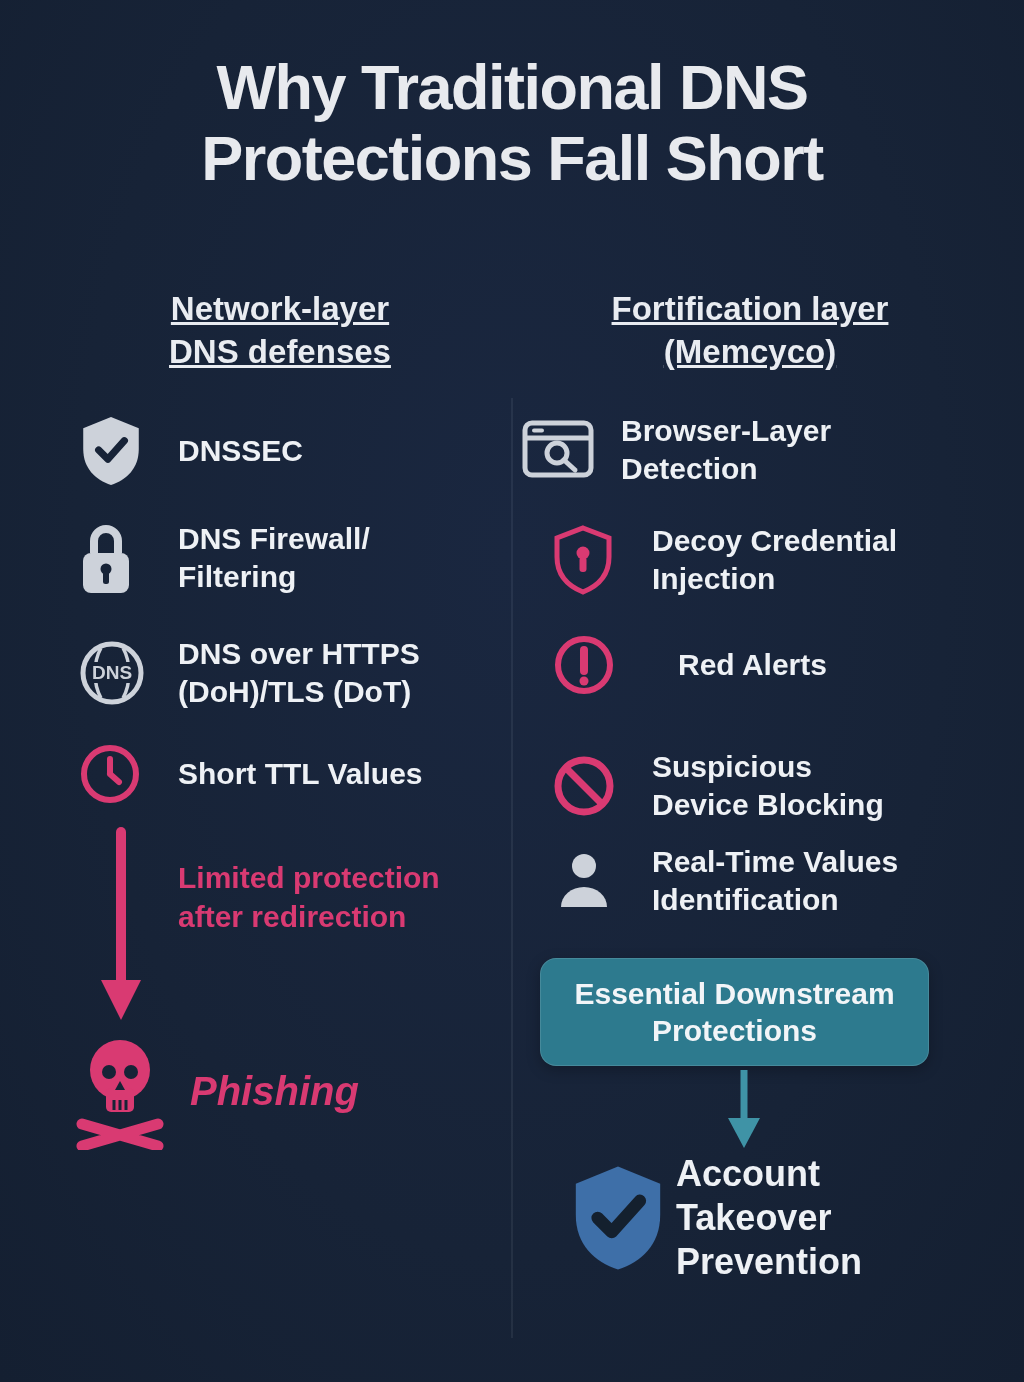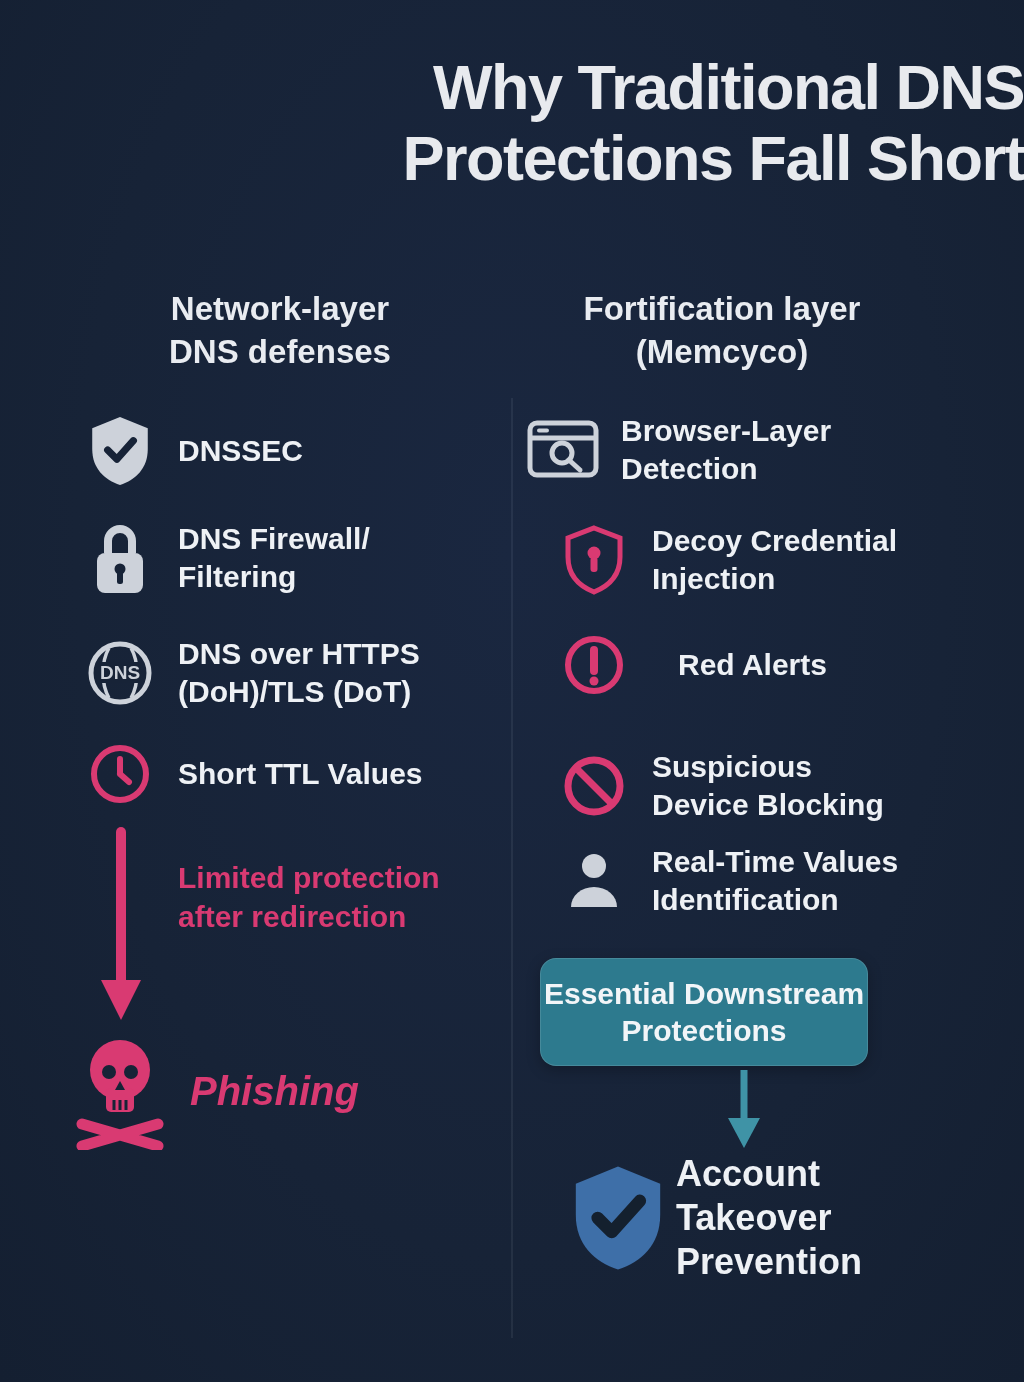--- a/index.html
+++ b/index.html
@@ -13,48 +13,48 @@
   }
   *{margin:0;padding:0;box-sizing:border-box;}
   body{background:#0d1626;font-family:"Liberation Sans",sans-serif;}
   .stage{
     position:relative;width:1024px;height:1382px;overflow:hidden;
     background:radial-gradient(ellipse at 50% 40%, #1a2740 0%, var(--bg) 60%, #141f31 100%);
     color:var(--text);
   }
   .pre{white-space:pre-line;}
   .title{
-    position:absolute;top:52px;left:0;width:1024px;text-align:right;
+    position:absolute;top:52px;left:0;width:1024px;text-align:center;
     font-size:63px;font-weight:700;letter-spacing:-1.5px;line-height:1.12;color:#e8eaee;
   }
   .col-header{
-    position:absolute;text-align:center;font-size:33px;font-weight:700;line-height:1.3;color:#e9ecf1;
+    position:absolute;text-align:center;font-size:33px;font-weight:700;line-height:1.3;color:#e9ecf1;text-decoration:underline;
   }
   .col-header.left{top:288px;left:60px;width:440px;}
-  .col-header.right{top:288px;left:507px;width:430px;}
+  .col-header.right{top:288px;left:535px;width:430px;}
   .divider{
     position:absolute;left:511px;top:398px;width:2px;height:940px;
     background:rgba(205,215,235,0.08);
   }
   .row{position:absolute;display:flex;align-items:center;}
-  .row .icon{width:84px;display:flex;justify-content:center;align-items:center;flex:0 0 84px;color:var(--gray);}
+  .row .icon{width:84px;display:flex;justify-content:flex-start;align-items:center;flex:0 0 84px;color:var(--gray);}
   .row .icon.pink{color:var(--pink);}
   .row .label{margin-left:16px;font-size:30px;font-weight:600;line-height:1.28;color:#eef1f5;}
   .note{
     position:absolute;left:178px;top:858px;font-size:30px;font-weight:700;line-height:1.3;color:var(--pink);
   }
   .arrow{position:absolute;color:var(--pink);}
   .arrow.teal{color:var(--teal-light);}
   .outcome-row{position:absolute;display:flex;align-items:center;}
   .outcome-row.phishing{left:70px;top:1032px;gap:20px;font-style:italic;}
   .outcome-row.phishing .outcome-label{font-size:40px;font-weight:700;color:var(--pink);}
   .outcome-row.account{left:568px;top:1152px;gap:8px;}
   .outcome-row.account .outcome-label{font-size:36px;font-weight:700;line-height:1.22;color:#eef1f5;}
   .callout-box{
-    position:absolute;left:540px;top:958px;width:328px;height:108px;
+    position:absolute;left:540px;top:958px;width:389px;height:108px;
     background:var(--teal);border:1px solid rgba(255,255,255,0.12);border-radius:16px;
     display:flex;align-items:center;justify-content:center;text-align:center;
     font-size:30px;font-weight:700;line-height:1.25;color:#f2f5f8;
     box-shadow:0 4px 14px rgba(0,0,0,0.25);
   }
   svg{display:block;}
 </style>
 </head>
 <body>
 

